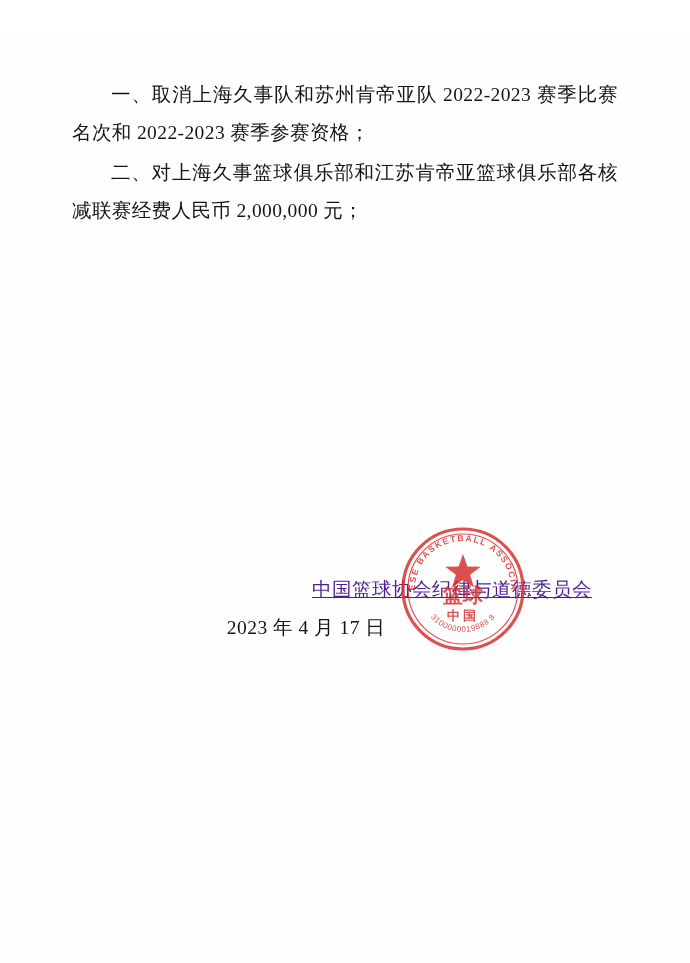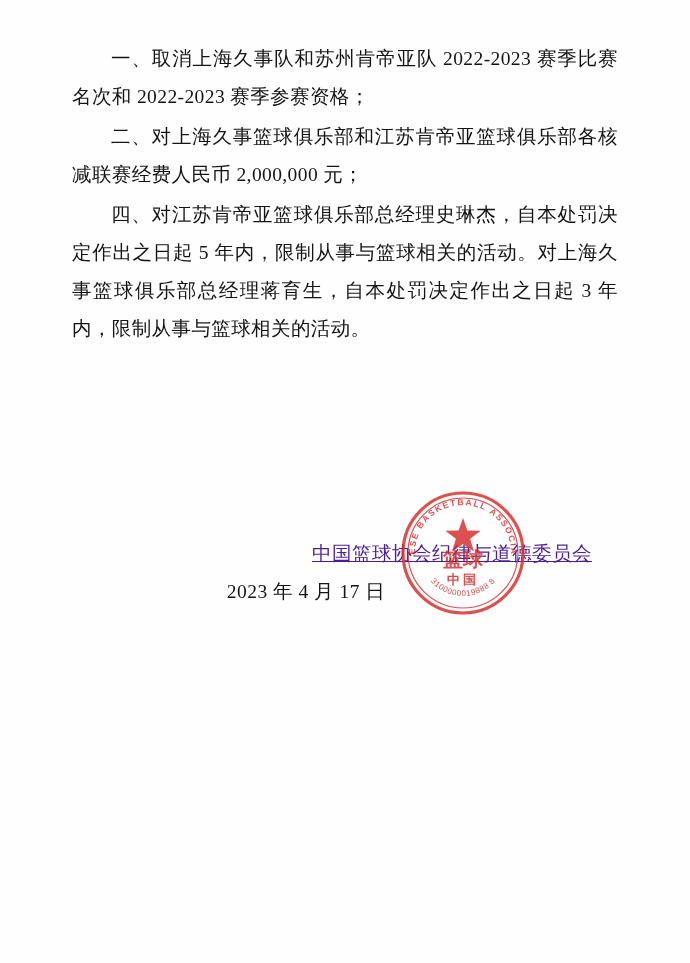--- a/index.html
+++ b/index.html
@@ -12,20 +12,21 @@
     background: #ffffff;
     font-family: "Liberation Serif", "DejaVu Serif", serif;
     color: #111111;
     position: relative;
     overflow: hidden;
   }
   .page {
     position: absolute;
     inset: 0;
     background: #fefefe;
+    margin-top: 36px;
   }
   .doc-body {
     position: absolute;
     left: 72px;
     top: 40px;
     width: 546px;
   }
   .para {
     font-size: 19.5px;
     line-height: 38px;
@@ -115,21 +116,20 @@
   }
 </style>
 </head>
 <body>
 
 <div class="page">
 
   <div class="doc-body">
     <p class="para">一、取消上海久事队和苏州肯帝亚队 2022-2023 赛季比赛名次和 2022-2023 赛季参赛资格；</p>
     <p class="para">二、对上海久事篮球俱乐部和江苏肯帝亚篮球俱乐部各核减联赛经费人民币 2,000,000 元；</p>
-    <p class="para">四、对江苏肯帝亚篮球俱乐部总经理史琳杰，自本处罚决定作出之日起 5 年内，限制从事与篮球相关的活动。对上海久事篮球俱乐部总经理蒋育生，自本处罚决定作出之日起 3 年内，限制从事与篮球相关的活动。</p>
   </div>
 
   <div class="signature-block">
     <div class="sig-line">中国篮球协会纪律与道德委员会</div>
     <div class="sig-date">2023 年 4 月 17 日</div>
   </div>
 
   <div class="seal">
     <svg viewBox="0 0 130 130" xmlns="http://www.w3.org/2000/svg">
       <defs>

